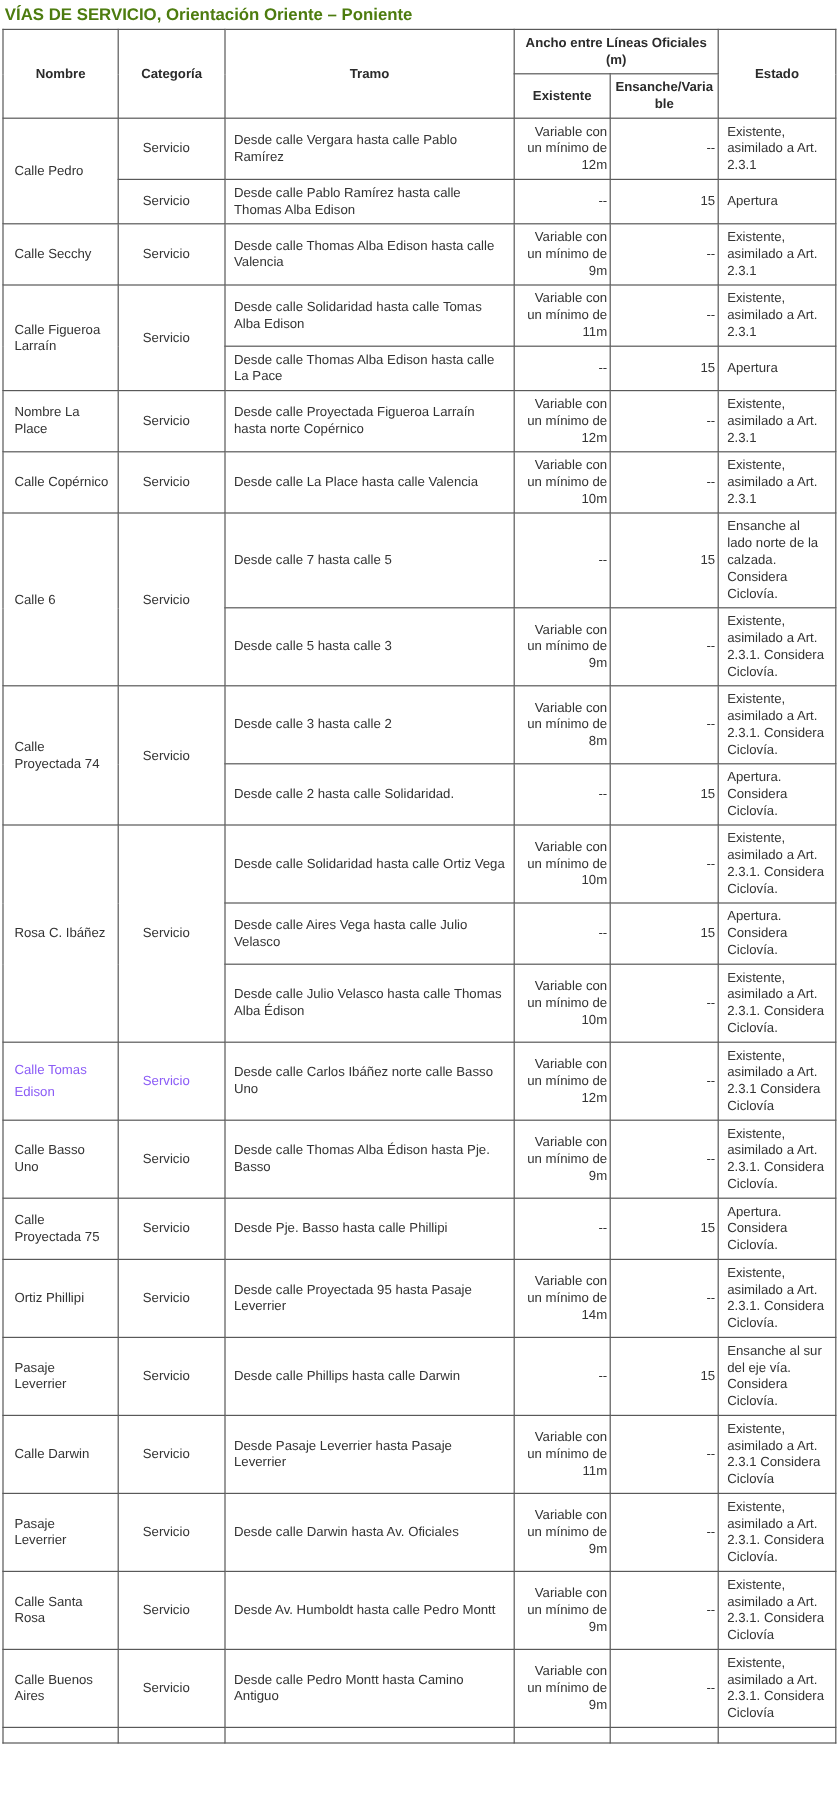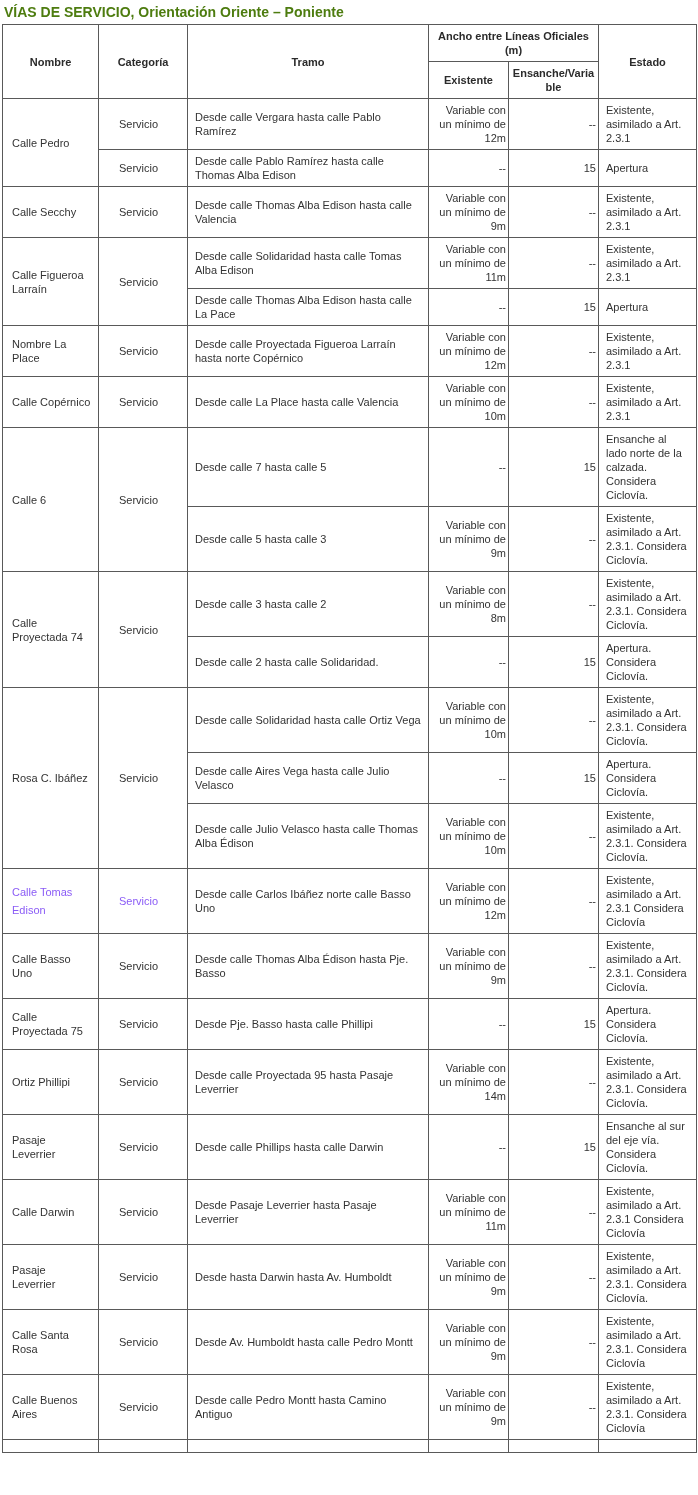--- a/index.html
+++ b/index.html
@@ -239,21 +239,21 @@
           <td class="col-nombre" rowspan="1">Calle Darwin</td>
           <td class="col-categoria" rowspan="1">Servicio</td>
           <td class="col-tramo">Desde Pasaje Leverrier hasta Pasaje Leverrier</td>
           <td class="center">Variable con un mínimo de 11m</td>
           <td class="center">--</td>
           <td class="col-estado">Existente, asimilado a Art. 2.3.1 Considera Ciclovía</td>
         </tr>
         <tr>
           <td class="col-nombre" rowspan="1">Pasaje Leverrier</td>
           <td class="col-categoria" rowspan="1">Servicio</td>
-          <td class="col-tramo">Desde hasta Darwin hasta Av. Humboldt</td>
+          <td class="col-tramo">Desde calle Darwin hasta Av. Oficiales</td>
           <td class="center">Variable con un mínimo de 9m</td>
           <td class="center">--</td>
           <td class="col-estado">Existente, asimilado a Art. 2.3.1. Considera Ciclovía.</td>
         </tr>
         <tr>
           <td class="col-nombre" rowspan="1">Calle Santa Rosa</td>
           <td class="col-categoria" rowspan="1">Servicio</td>
           <td class="col-tramo">Desde Av. Humboldt hasta calle Pedro Montt</td>
           <td class="center">Variable con un mínimo de 9m</td>
           <td class="center">--</td>

